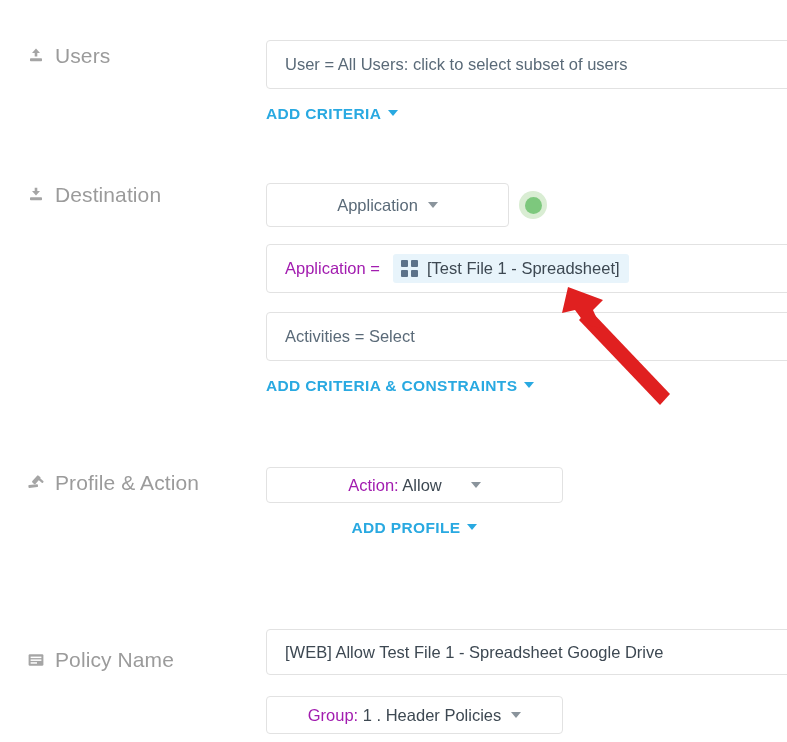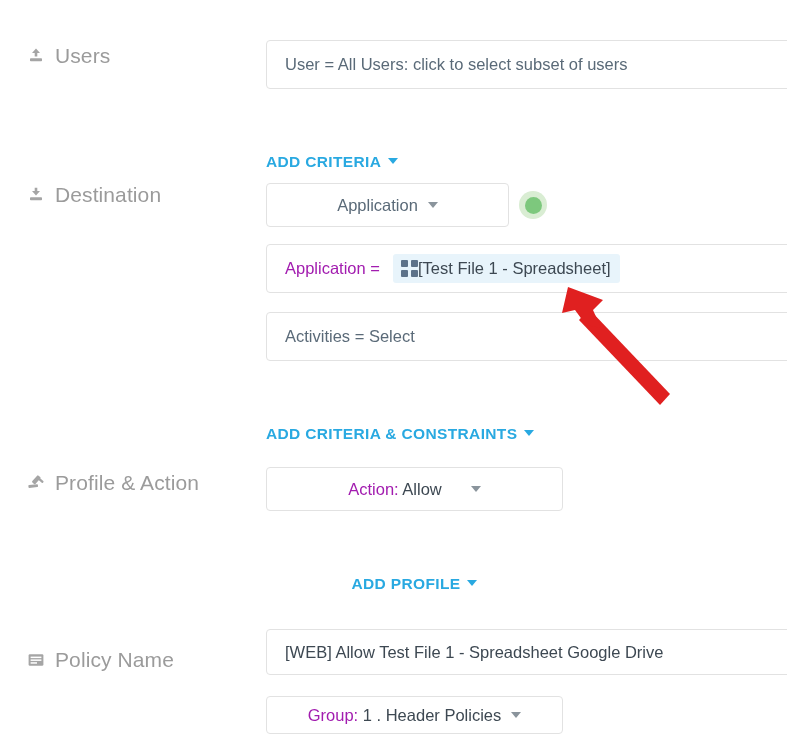--- a/index.html
+++ b/index.html
@@ -118,21 +118,20 @@
   
   .add-link {
     display: inline-flex;
     align-items: center;
     color: #29a9e1;
     font-size: 15.5px;
     font-weight: bold;
     letter-spacing: 0.35px;
     cursor: pointer;
     white-space: nowrap;
-    margin-top: 48px;
   }
 
   
   .status-dot-wrap {
     position: absolute;
     left: 252px;
     top: 7px;
     width: 30px;
     height: 30px;
     display: flex;
@@ -151,21 +150,21 @@
     width: 17px;
     height: 17px;
     border-radius: 50%;
     background: #7dc87d;
   }
 
   
   .chip {
     display: inline-flex;
     align-items: center;
-    gap: 0;
+    gap: 9px;
     background: #e8f4fb;
     border-radius: 3px;
     padding: 5px 9px 5px 8px;
     margin-left: 13px;
     font-size: 16.5px;
     color: #3d4852;
     white-space: nowrap;
   }
 
   .grid-icon {
@@ -290,21 +289,21 @@
             <rect x="7.2" y="1.2" width="4.2" height="9.2" rx="1" transform="rotate(42 9.3 5.8)"></rect>
             <rect x="1.4" y="10.6" width="9.6" height="2.9" rx="0.8" transform="rotate(-6 6.2 12.0)"></rect>
             <rect x="10.4" y="5.1" width="6.6" height="2.3" rx="0.8" transform="rotate(42 13.7 6.2)"></rect>
           </g>
         </svg>
       </span>
       <span class="label-text">Profile &amp; Action</span>
     </div>
 
     <div class="field-col" style="top:0px;">
-      <div class="box box-sel" style="width:297px; height:44px;gap:19px;">
+      <div class="box box-sel" style="width:297px; height:36px;gap:19px;">
         <span>
           <span class="prefix">Action:</span>
           <span class="value-dark">Allow</span>
         </span>
         <span class="caret"></span>
       </div>
       <div style="margin-top:16px;text-align:center;">
         <span class="add-link">
           <span>ADD PROFILE</span>
           <span class="caret-link"></span>

